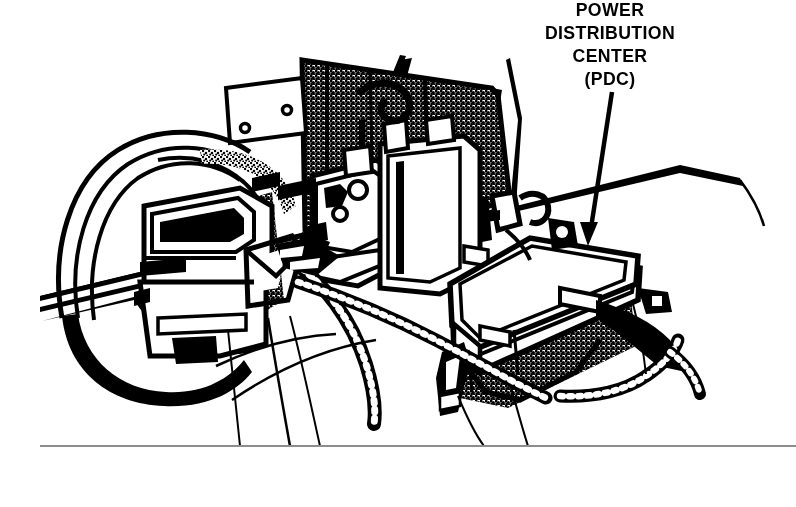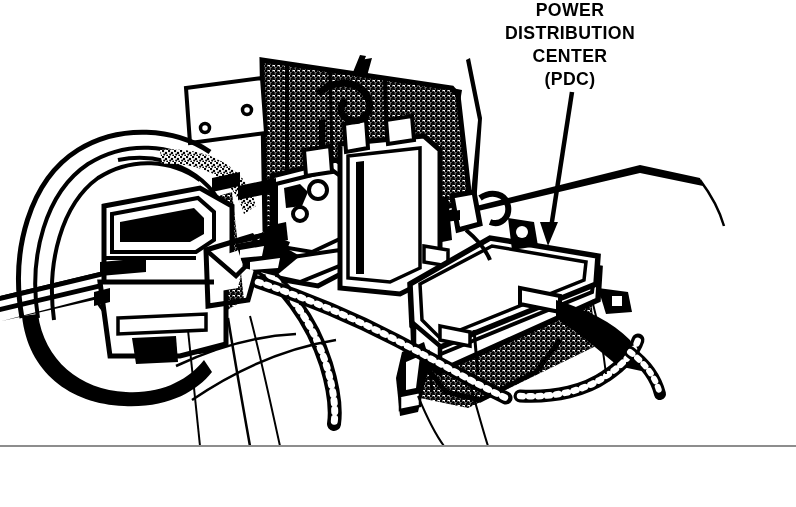--- a/index.html
+++ b/index.html
@@ -12,20 +12,21 @@
     font-family: "Liberation Sans", sans-serif;
     width: 796px;
     height: 507px;
     overflow: hidden;
   }
   #page {
     position: relative;
     width: 648px;
     height: 507px;
     background: #f0abfc;
+    margin-left: 40px;
   }
   #figure-svg {
     position: absolute;
     left: 0;
     top: 0;
     width: 796px;
     height: 507px;
     display: block;
   }
   .callout-label {

